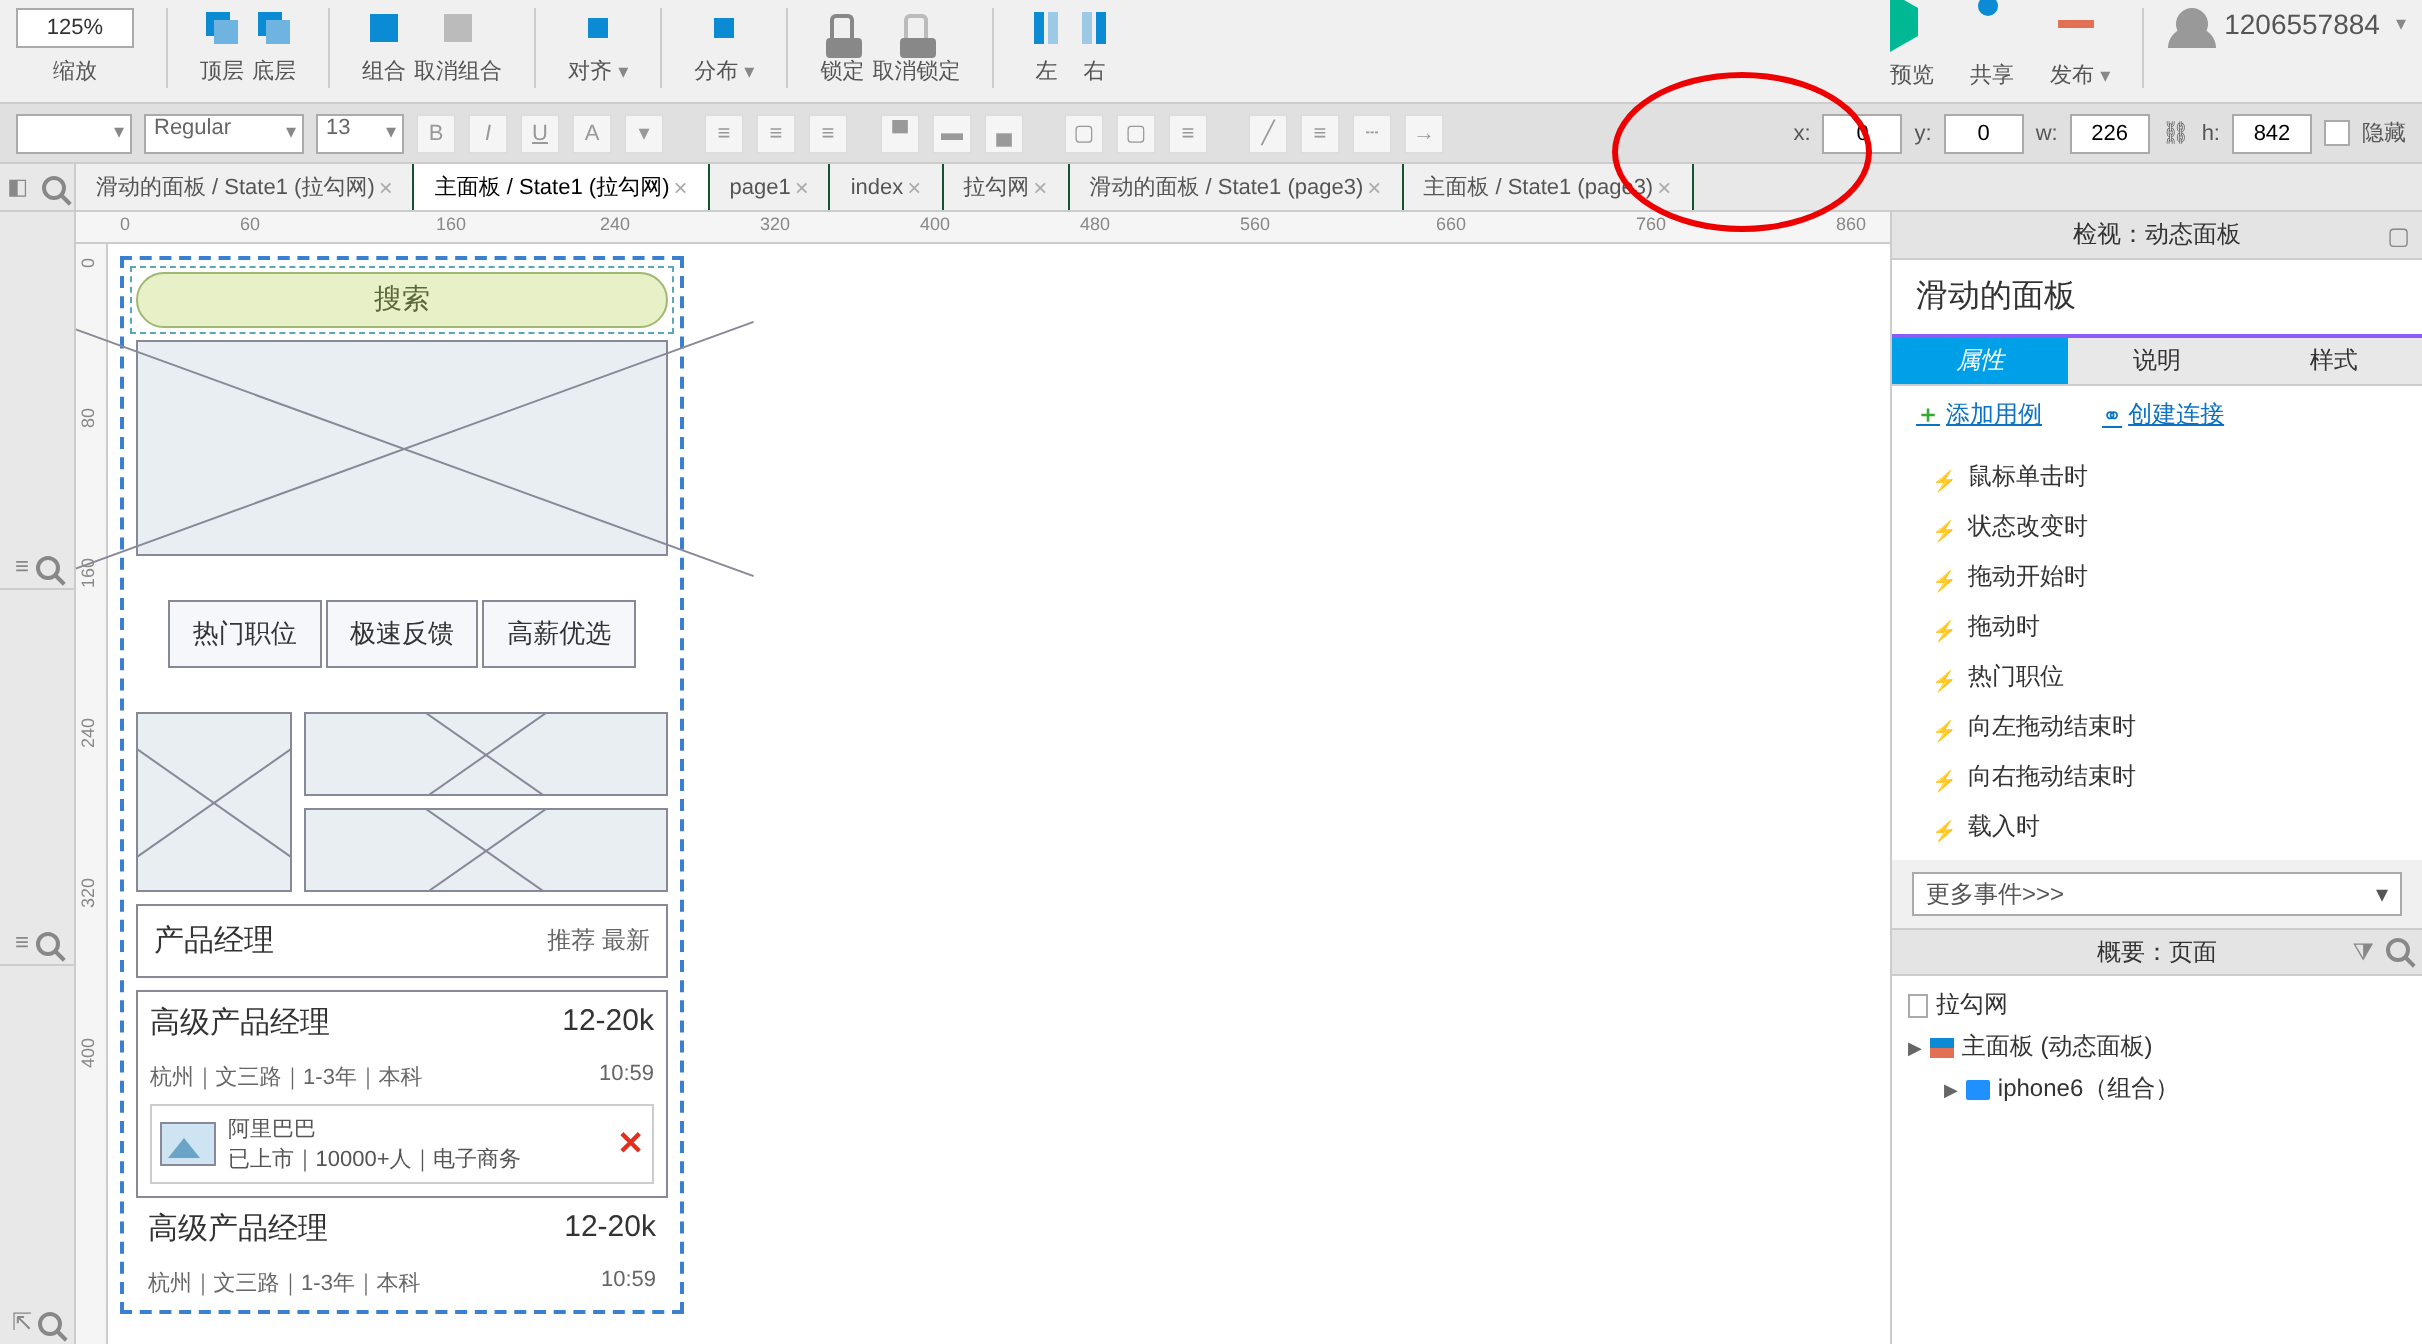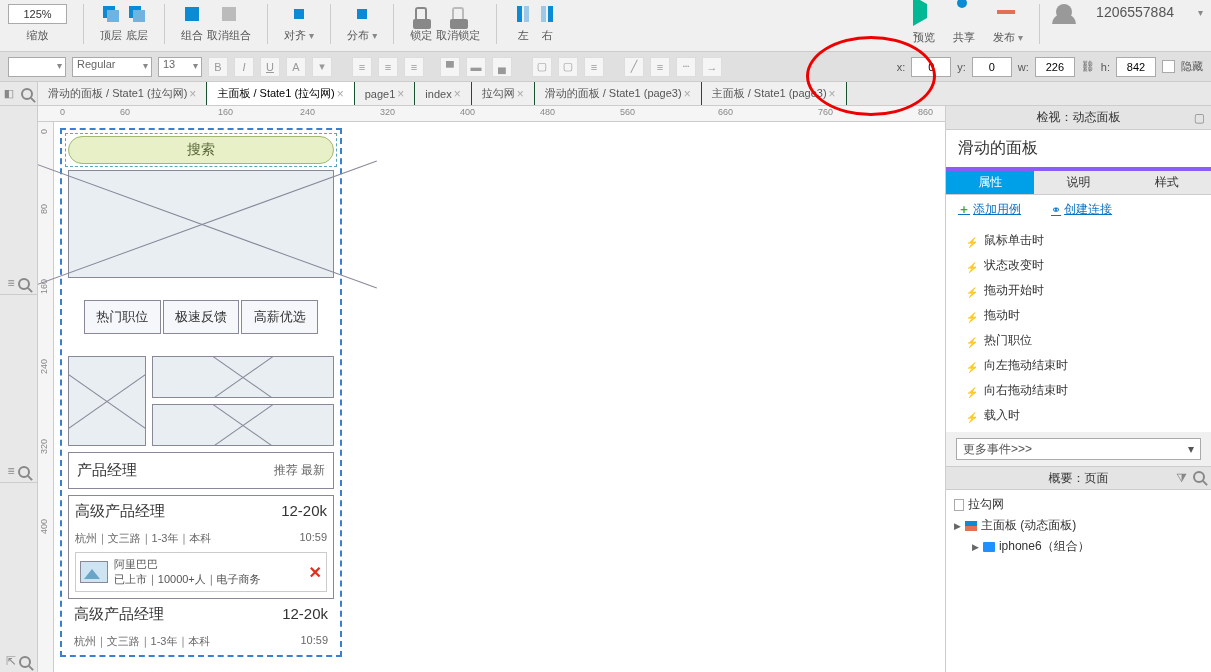--- a/index.html
+++ b/index.html
@@ -84,24 +84,24 @@
 .clogo { width:28px; height:22px; border:1px solid #889; background:#cfe4f2; position:relative; }
 .clogo::after { content:""; position:absolute; left:3px; bottom:3px; width:0; height:0; border-left:8px solid transparent; border-right:8px solid transparent; border-bottom:10px solid #6aa5c7; }
 .cinfo { font-size:11px; color:#555; flex:1; }
 .xclose { color:#e03020; font-weight:bold; font-size:16px; }
 .job2 { border-top:2px dashed #3a7fd0; margin-top:4px; padding-top:4px; }
 
 
 .right-panel { width:266px; background:#f0f0f0; border-left:1px solid #ccc; display:flex; flex-direction:column; font-size:12px; }
 .rp-head { height:24px; display:flex; align-items:center; justify-content:center; border-bottom:1px solid #ccc; background:#e4e4e4; position:relative; }
 .rp-head .ricon { position:absolute; right:6px; color:#888; }
-.rp-title { padding:8px 12px; font-size:16px; background:#fff; border-bottom:4px solid #8b5cf6; }
+.rp-title { padding:8px 12px; font-size:16px; background:#fff; border-bottom:2px solid #8b5cf6; }
 .rp-tabs { display:flex; }
 .rp-tab { flex:1; height:24px; display:flex; align-items:center; justify-content:center; background:#e8e8e8; border-bottom:1px solid #ccc; cursor:pointer; }
-.rp-tab.active { background:#00a0e9; color:#fff; }
+.rp-tab.active { background:#00a0e9; color:#fff;font-style:italic; }
 .rp-actions { display:flex; gap:30px; padding:6px 12px; background:#fff; }
 .rp-link { color:#0b72c4; text-decoration:underline; cursor:pointer; display:flex; align-items:center; gap:3px; }
 .rp-events { background:#fff; padding:4px 0; }
 .rp-ev { padding:4px 20px; display:flex; align-items:center; gap:6px; cursor:pointer; }
 .ev-icon { width:12px; height:12px; display:inline-block; position:relative; }
 .ev-icon::before { content:"⚡"; font-size:10px; color:#0a8; }
 .rp-more { margin:6px 10px; height:22px; background:#fff; border:1px solid #aaa; display:flex; align-items:center; padding:0 6px; justify-content:space-between; color:#555; }
 .rp-sechead { height:24px; display:flex; align-items:center; justify-content:center; border-top:1px solid #ccc; border-bottom:1px solid #ccc; background:#e4e4e4; position:relative; }
 .rp-sechead .icons { position:absolute; right:6px; display:flex; gap:6px; color:#888; }
 .rp-tree { background:#fff; flex:1; padding:4px 8px; }
@@ -218,21 +218,21 @@
     <div class="tb-group">
         <span class="rt-icon"><span class="cloud-icon"></span></span>
         <span class="tb-label">共享</span>
       </div>
     <div class="tb-group">
         <span class="rt-icon"><span class="pub-icon"></span></span>
         <span class="tb-label"><span>发布</span> <span class="dd">▾</span></span>
       </div>
   </div>
   <div class="vsep"></div>
-  <div class="tb-row" style="gap:24px;align-items:center;">
+  <div class="tb-row" style="gap:8px;align-items:center;">
     <span class="user-icon"></span>
     <span style="font-size:14px;color:#555;">1206557884</span>
     <span class="dd">▾</span>
   </div>
 </div>
 
 <div class="fmt-toolbar">
   <div class="fmt-select" style="width:58px"></div>
   <div class="fmt-select" style="width:80px">Regular</div>
   <div class="fmt-select" style="width:44px">13</div>

